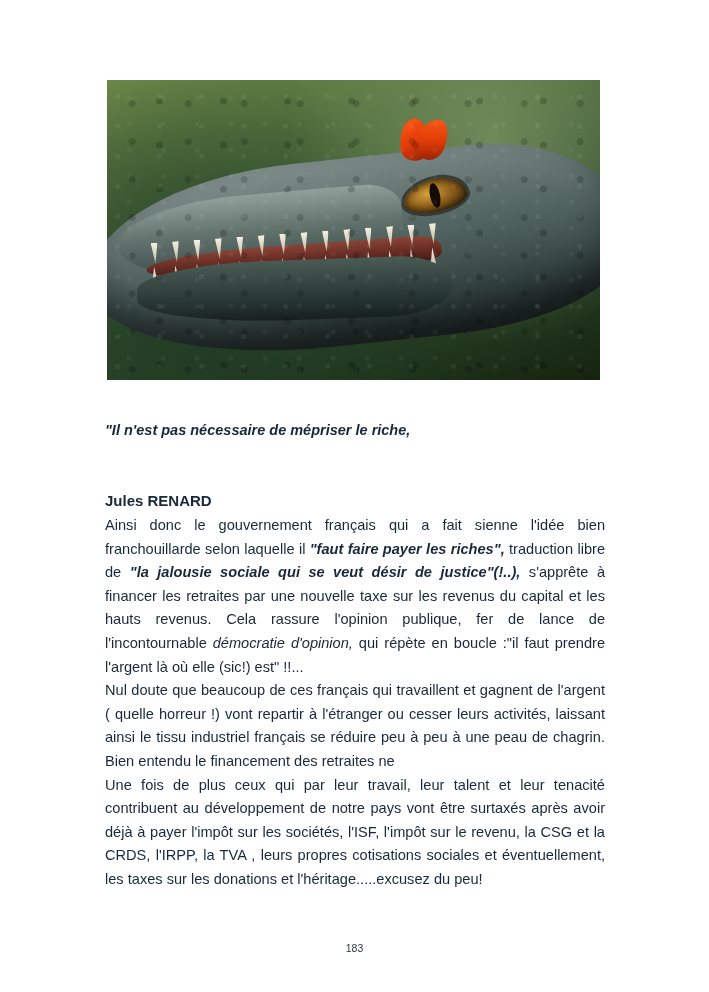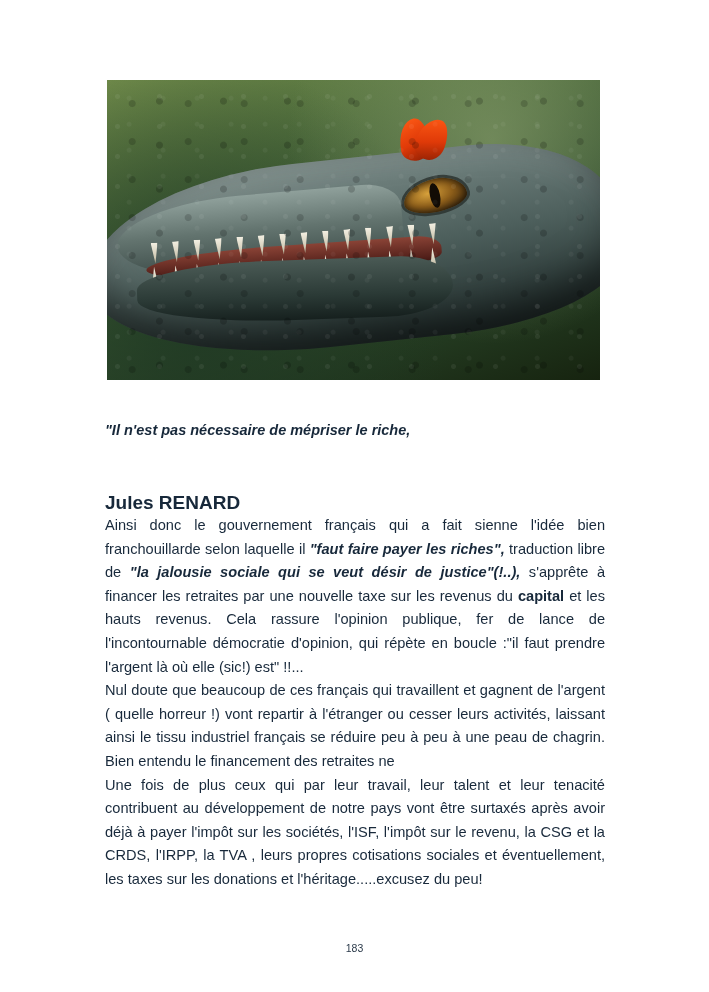--- a/index.html
+++ b/index.html
@@ -158,37 +158,37 @@
     font-weight: bold;
     font-size: 14.5px;
     line-height: 21px;
     color: #17283a;
   }
   .author {
     position: absolute;
     left: 105px;
     top: 492px;
     font-weight: bold;
-    font-size: 19px;
+    font-size: 15px;
     color: #17283a;
   }
   .body-text {
     position: absolute;
     left: 105px;
     top: 514px;
     width: 500px;
     font-size: 14.6px;
     line-height: 23.6px;
     text-align: justify;
     color: #18293b;
   }
   .body-text p { margin: 0; }
   .bi { font-style: italic; font-weight: bold; }
-  .it { }
-  .bd { font-weight: bold; }
+  .it { font-style: italic; }
+  .bd { font-weight: normal; }
   .folio {
     position: absolute;
     left: 0;
     top: 942px;
     width: 709px;
     text-align: center;
     font-size: 10.5px;
     color: #2b3a4a;
   }
 </style>

